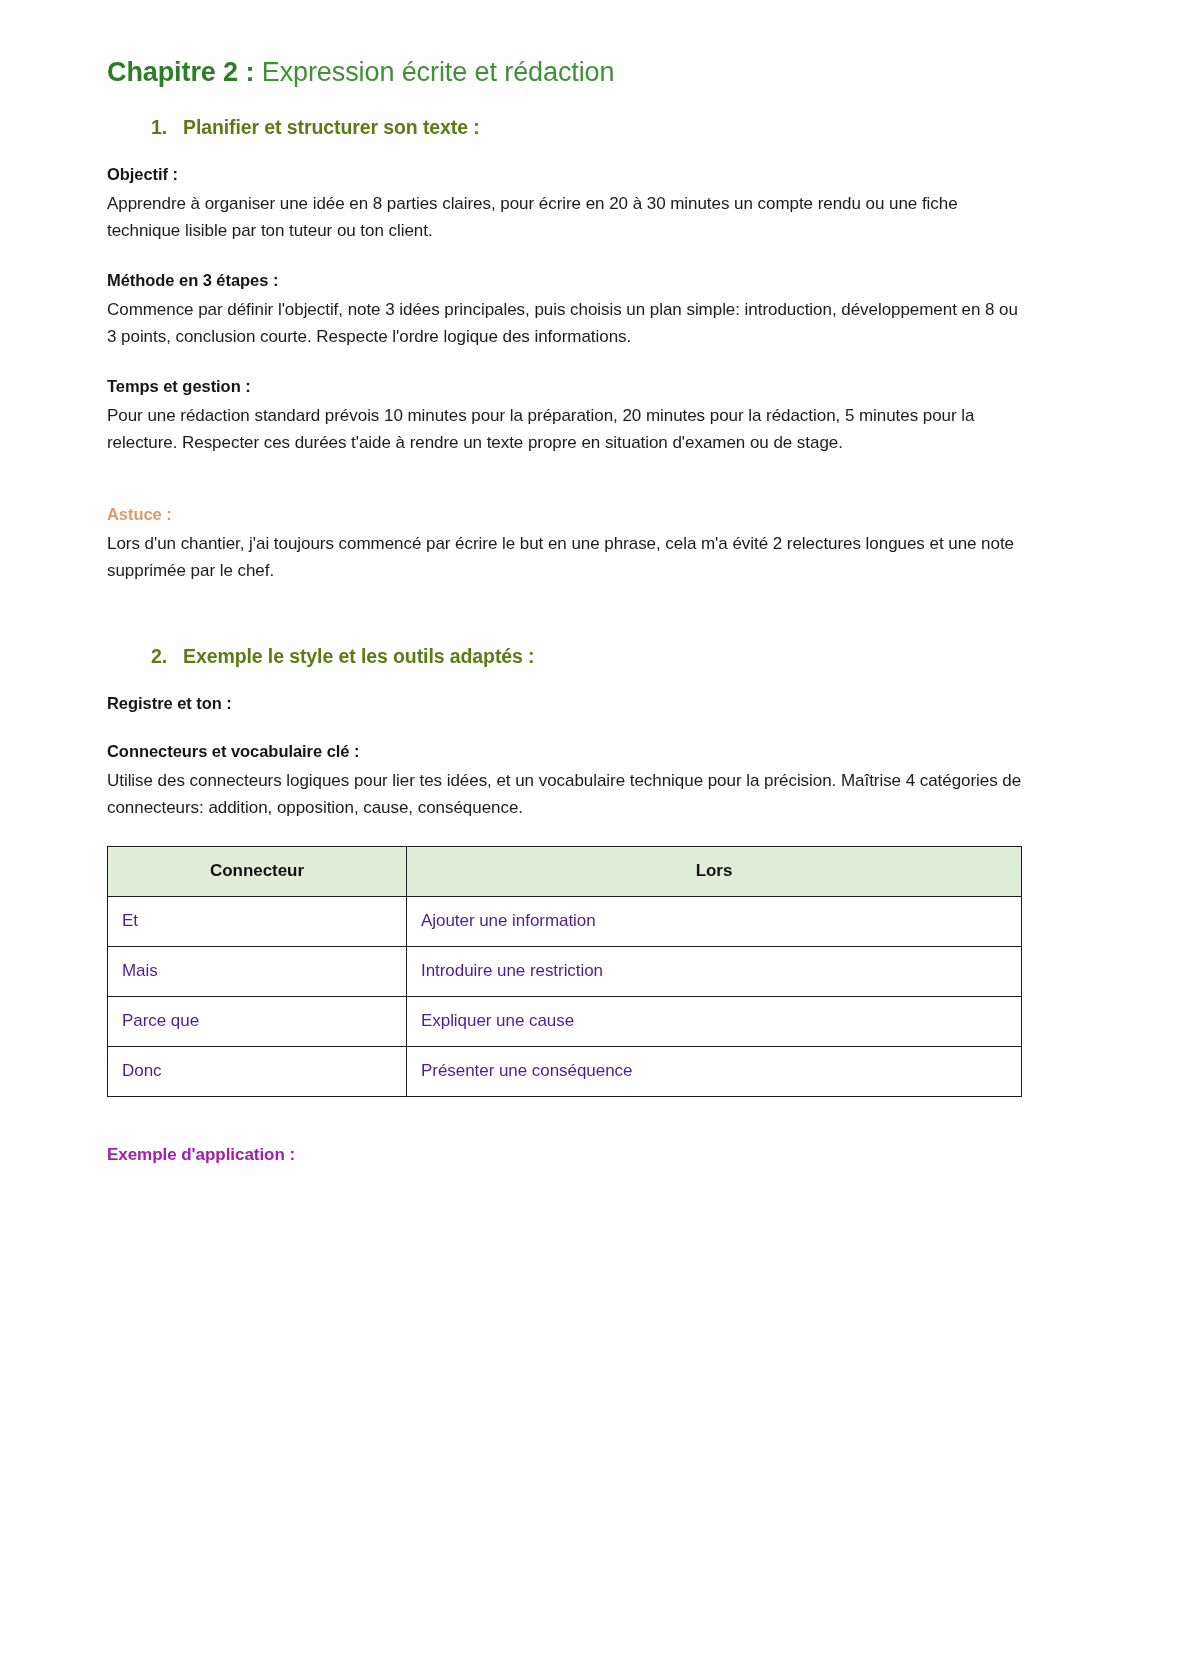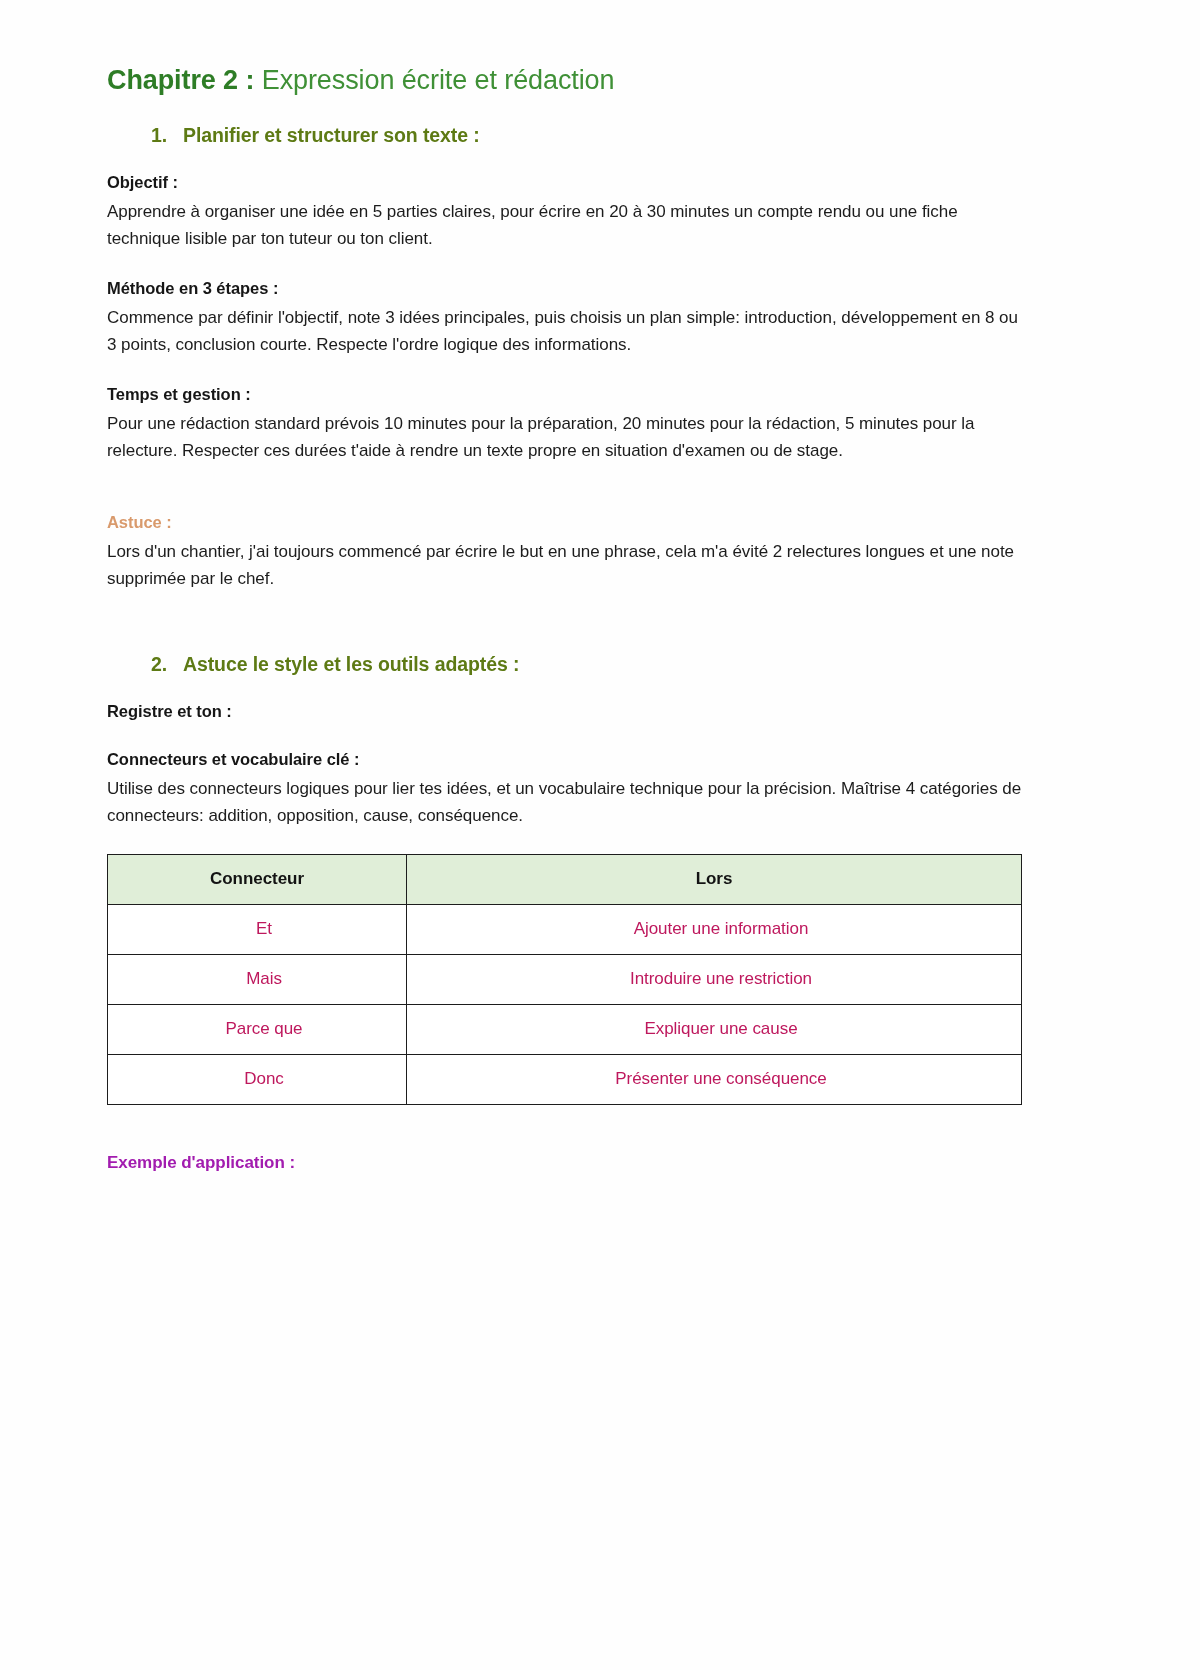--- a/index.html
+++ b/index.html
@@ -22,21 +22,21 @@
     height: 1670px;
     background: #fefefe;
     box-sizing: border-box;
     padding: 0;
     overflow: hidden;
   }
 
   .content {
     position: absolute;
     left: 107px;
-    top: 64px;
+    top: 56px;
     width: 915px;
   }
 
   
   .chapter-title {
     font-size: 27px;
     line-height: 1.25;
     margin: 0 0 26px 0;
     letter-spacing: -0.1px;
     white-space: nowrap;
@@ -120,22 +120,22 @@
     font-weight: 700;
     color: #131313;
     text-align: center;
     height: 49px;
     letter-spacing: -0.05px;
   }
   .conn-table td {
     height: 49px;
     font-size: 17px;
     font-weight: 400;
-    color: #be185d;
-    text-align: center;
+    color: #4c1d95;
+    text-align: left;
     padding-left: 14px;
     background: #ffffff;
     letter-spacing: -0.05px;
   }
   .col-connecteur { width: 298px; }
   .col-usage { width: 614px; }
 </style>
 </head>
 <body>
 
@@ -146,21 +146,21 @@
       <span class="chap-label">Chapitre 2 :</span><span>&nbsp;</span><span class="chap-rest">Expression écrite et rédaction</span>
     </h1>
 
     <div class="section-heading">
       <span class="num">1.</span>
       <span class="stitle">Planifier et structurer son texte :</span>
     </div>
 
     <div class="block">
       <div class="block-label">Objectif :</div>
-      <p class="block-body">Apprendre à organiser une idée en 5 parties claires, pour écrire en 20 à 30 minutes un compte rendu ou une fiche technique lisible par ton tuteur ou ton client.</p>
+      <p class="block-body">Apprendre à organiser une idée en 8 parties claires, pour écrire en 20 à 30 minutes un compte rendu ou une fiche technique lisible par ton tuteur ou ton client.</p>
     </div>
 
     <div class="block">
       <div class="block-label">Méthode en 3 étapes :</div>
       <p class="block-body">Commence par définir l'objectif, note 3 idées principales, puis choisis un plan simple: introduction, développement en 8 ou 3 points, conclusion courte. Respecte l'ordre logique des informations.</p>
     </div>
 
     <div class="block">
       <div class="block-label">Temps et gestion :</div>
       <p class="block-body">Pour une rédaction standard prévois 10 minutes pour la préparation, 20 minutes pour la rédaction, 5 minutes pour la relecture. Respecter ces durées t'aide à rendre un texte propre en situation d'examen ou de stage.</p>
@@ -170,21 +170,21 @@
 
     <div class="block">
       <div class="block-label astuce">Astuce :</div>
       <p class="block-body">Lors d'un chantier, j'ai toujours commencé par écrire le but en une phrase, cela m'a évité 2 relectures longues et une note supprimée par le chef.</p>
     </div>
 
     <div class="spacer-xl"></div>
 
     <div class="section-heading">
       <span class="num">2.</span>
-      <span class="stitle">Astuce le style et les outils adaptés :</span>
+      <span class="stitle">Exemple le style et les outils adaptés :</span>
     </div>
 
     <div class="block">
       <div class="block-label">Registre et ton :</div>
     </div>
 
     <div class="block">
       <div class="block-label">Connecteurs et vocabulaire clé :</div>
       <p class="block-body">Utilise des connecteurs logiques pour lier tes idées, et un vocabulaire technique pour la précision. Maîtrise 4 catégories de connecteurs: addition, opposition, cause, conséquence.</p>
     </div>

